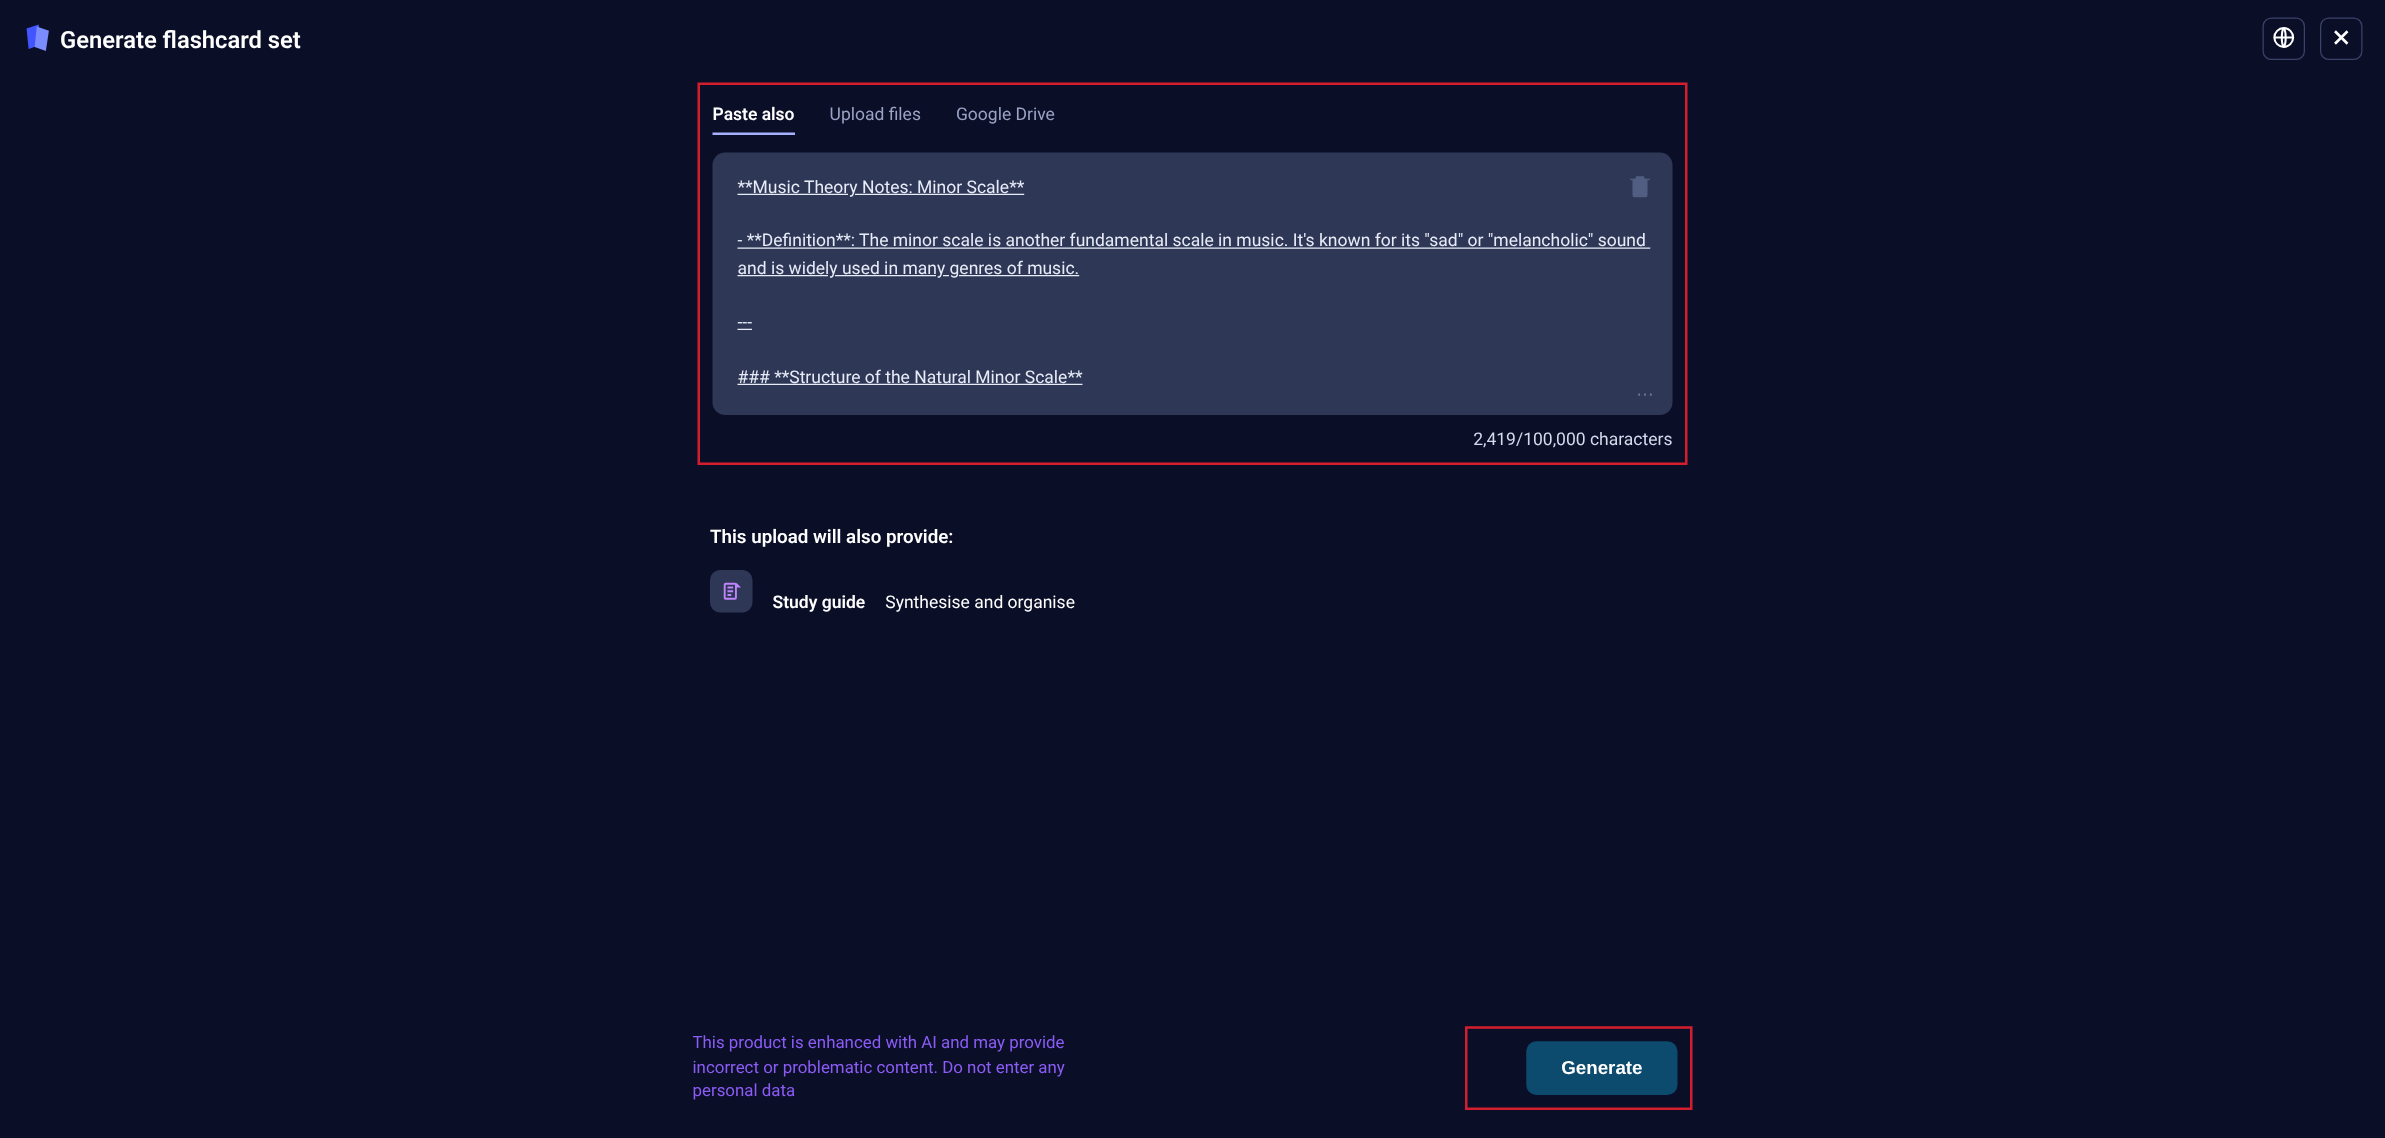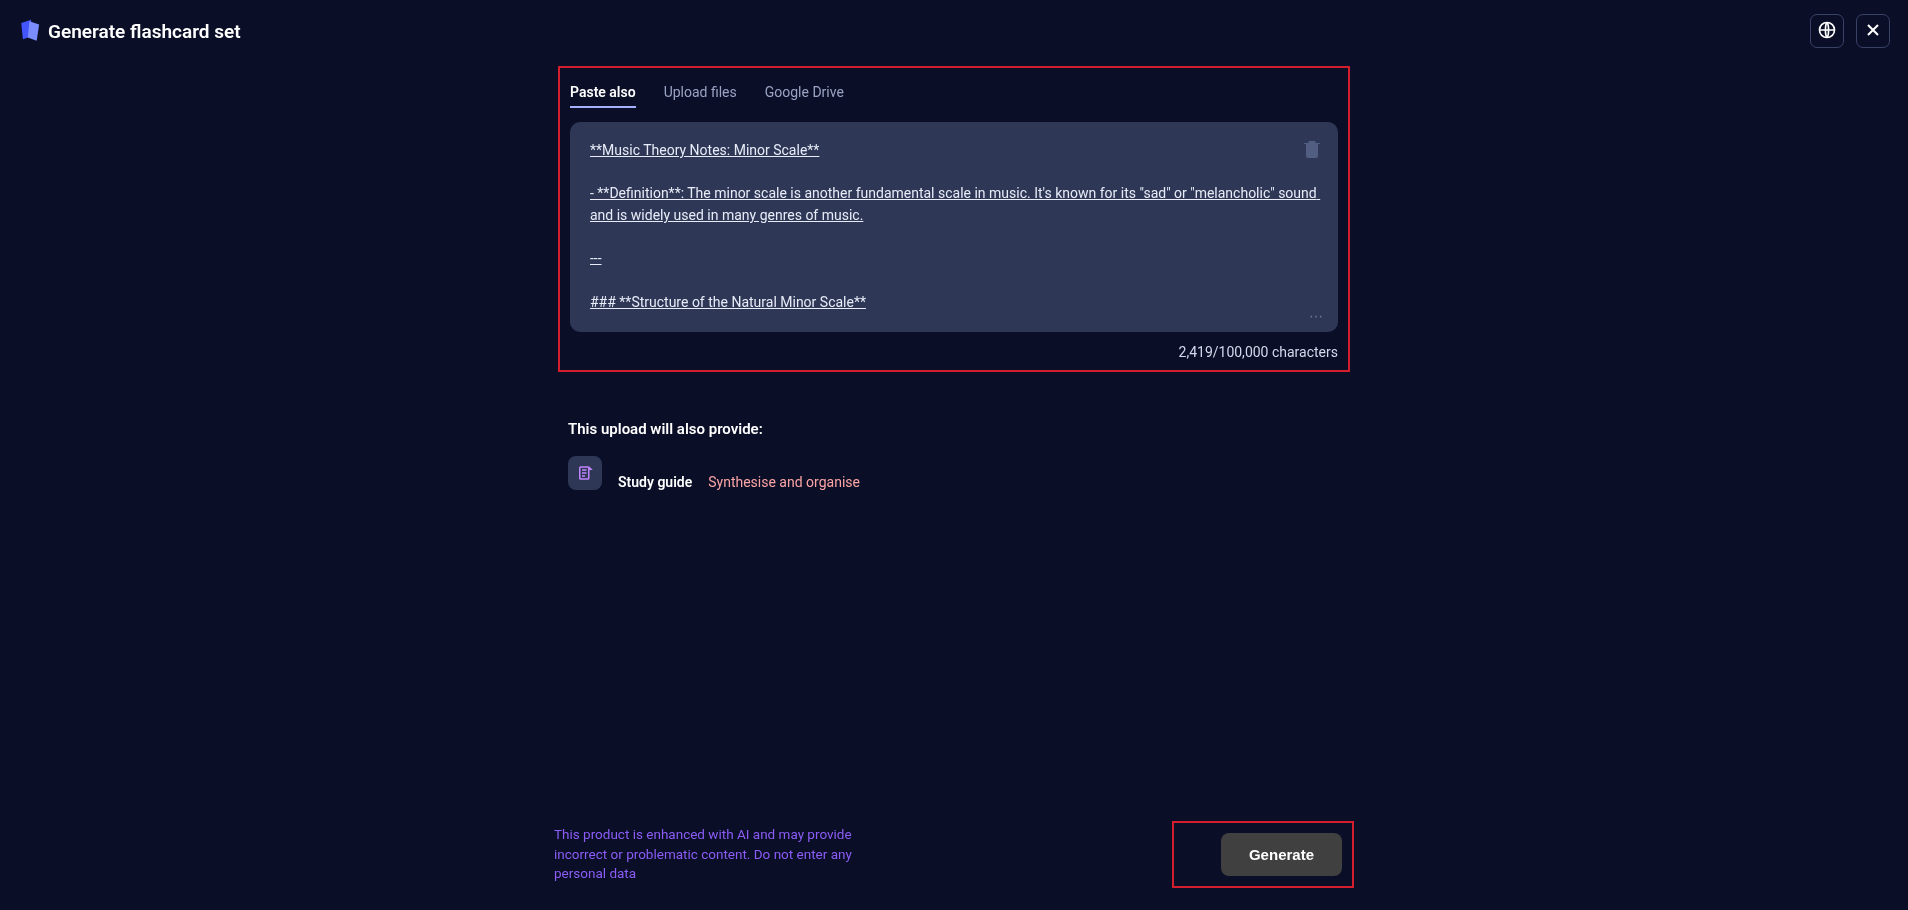--- a/index.html
+++ b/index.html
@@ -141,21 +141,21 @@
   justify-content: center;
 }
 .provide-icon svg { width: 18px; height: 18px; }
 .provide-label {
   font-size: 14px;
   font-weight: 600;
   color: #ffffff;
 }
 .provide-desc {
   font-size: 14px;
-  color: #fca5a5;
+  color: #ffffff;
 }
 .footer {
   position: absolute;
   bottom: 22px;
   left: 50%;
   transform: translateX(-50%);
   width: 800px;
   display: flex;
   align-items: center;
   justify-content: space-between;
@@ -164,21 +164,21 @@
   font-size: 13.5px;
   line-height: 1.45;
   color: #8b5cf6;
   max-width: 340px;
 }
 .highlight-box-2 {
   border: 2.5px solid #d41e2e;
   padding: 10px;
 }
 .generate-btn {
-  background: #404040;
+  background: #0c4a6e;
   color: #ffffff;
   border: none;
   border-radius: 8px;
   padding: 13px 28px;
   font-size: 15px;
   font-weight: 600;
   cursor: pointer;
   margin-left: 37px;
 }
 </style>

